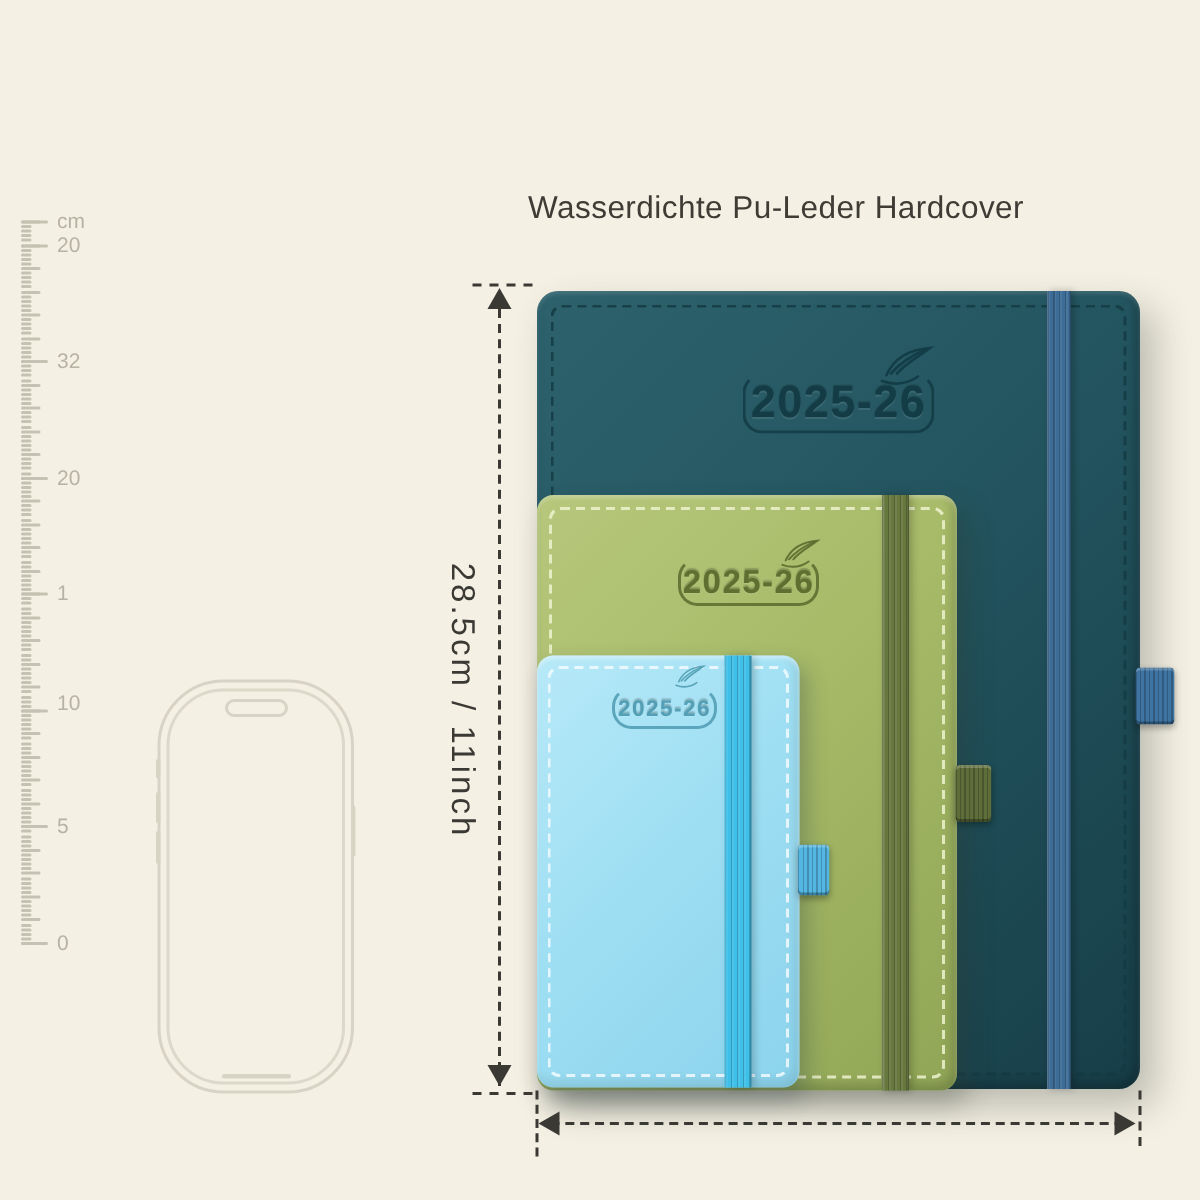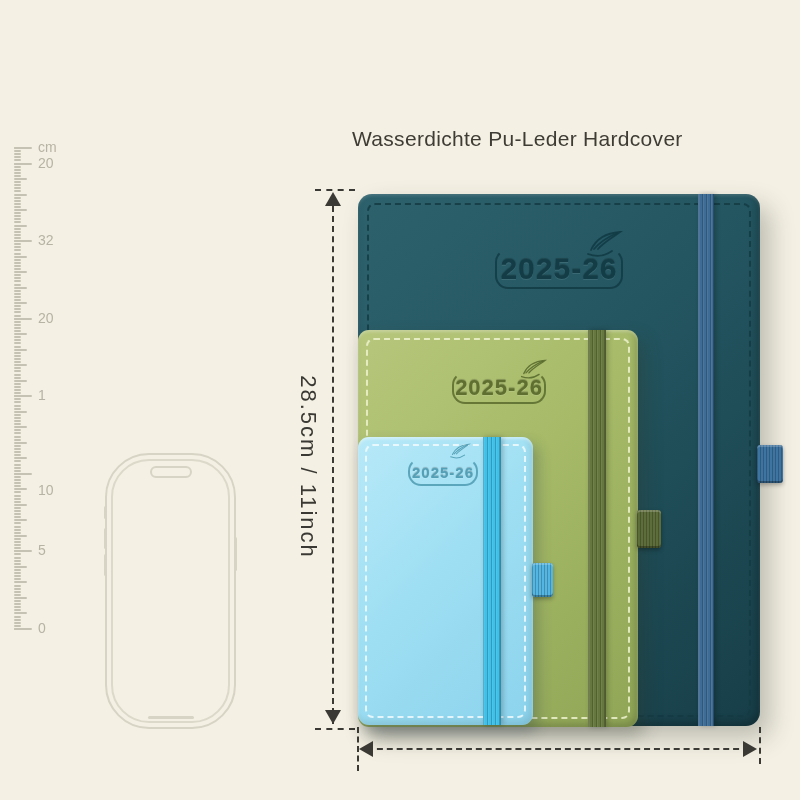--- a/index.html
+++ b/index.html
@@ -280,21 +280,21 @@
       <span class="ruler-num" style="top: 139px;">cm</span>
       <div class="tick major" style="top: 163px;"></div>
       <span class="ruler-num" style="top: 155px;">20</span>
       <div class="tick major" style="top: 240px;"></div>
       <span class="ruler-num" style="top: 232px;">32</span>
       <div class="tick major" style="top: 318px;"></div>
       <span class="ruler-num" style="top: 310px;">20</span>
       <div class="tick major" style="top: 395px;"></div>
       <span class="ruler-num" style="top: 387px;">1</span>
       <div class="tick major" style="top: 473px;"></div>
-      <span class="ruler-num" style="top: 482px;">10</span>
+      <span class="ruler-num" style="top: 460px;">10</span>
       <div class="tick major" style="top: 550px;"></div>
       <span class="ruler-num" style="top: 542px;">5</span>
       <div class="tick major" style="top: 628px;"></div>
       <span class="ruler-num" style="top: 620px;">0</span>
     </div>
 
   <div class="phone">
     <div class="phone-inner"></div>
     <div class="island"></div>
     <div class="side-btn btn-l1"></div>

